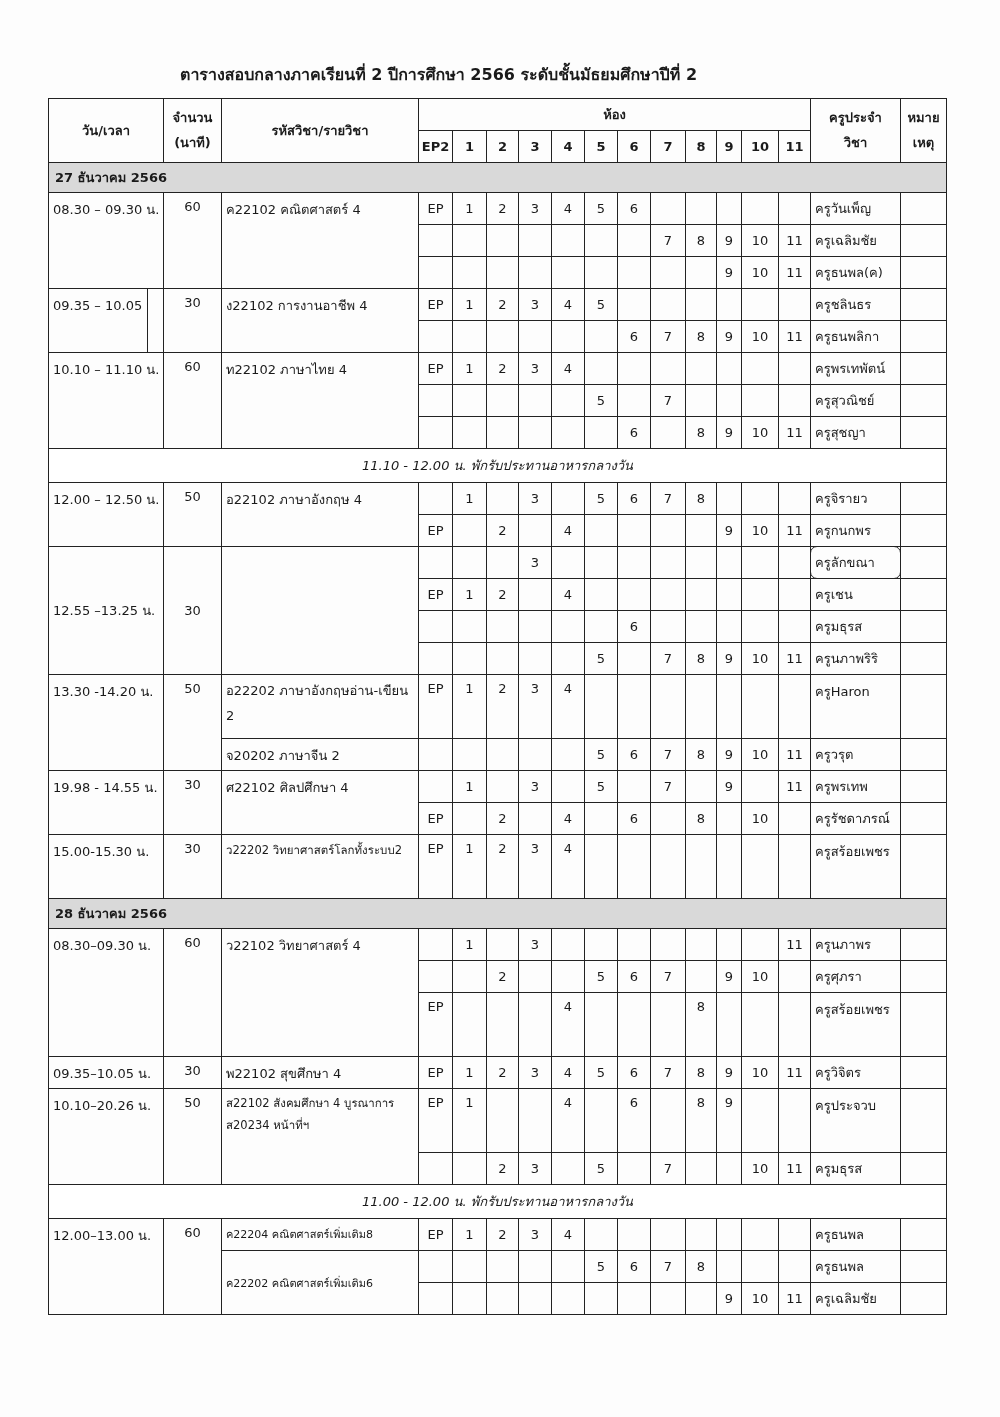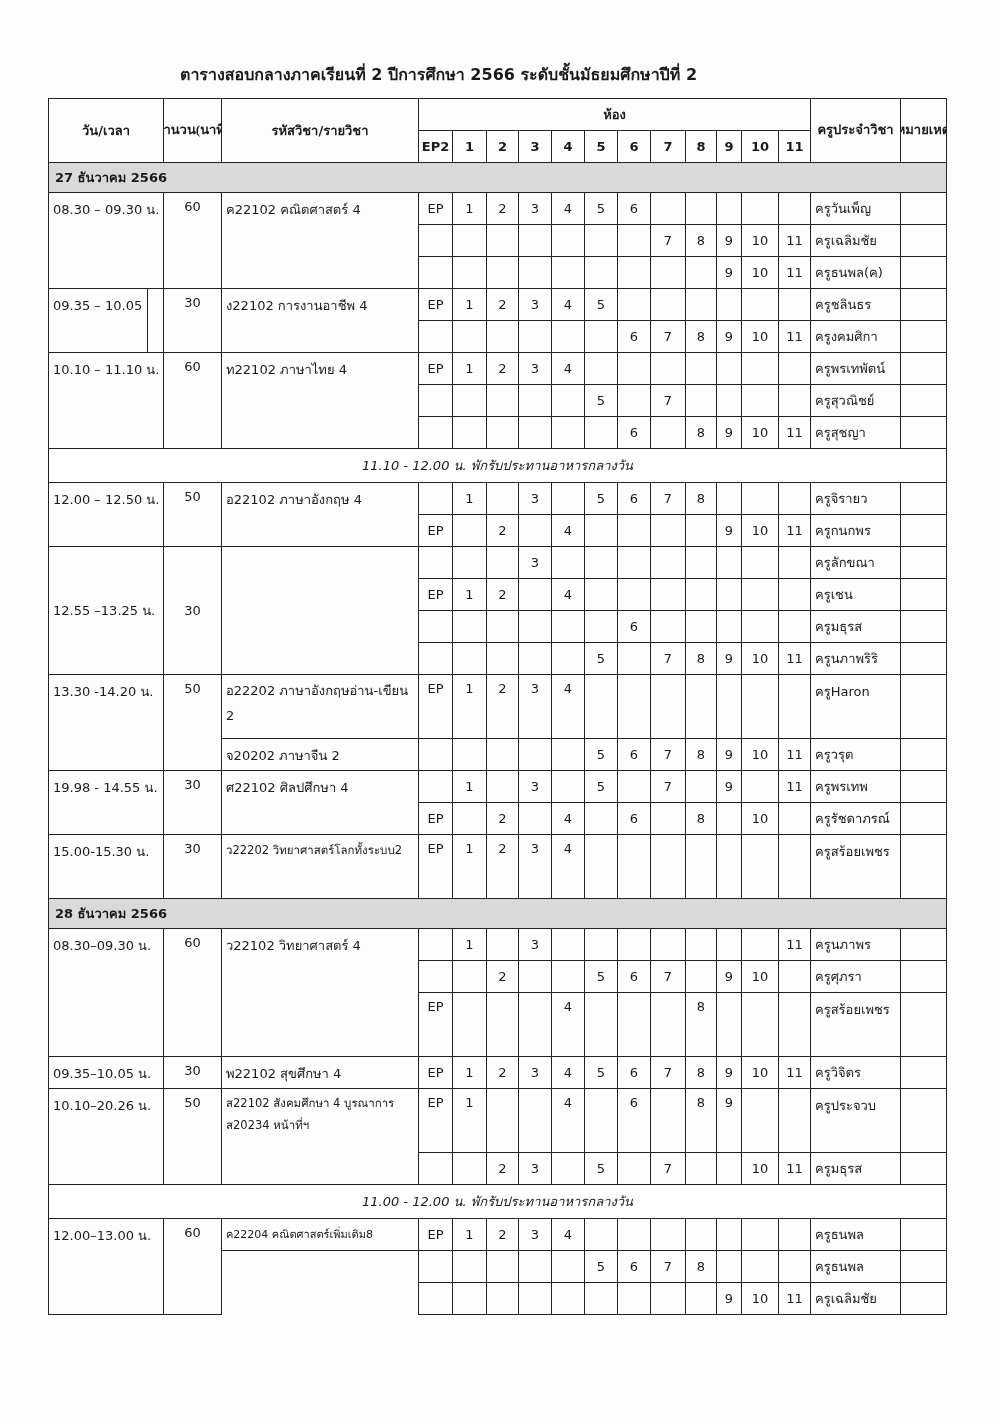--- a/index.html
+++ b/index.html
@@ -14,21 +14,21 @@
   #sheet { position: absolute; left: 0; top: 0; width: 1000px; height: 1417px; }
   .cell {
     position: absolute; box-sizing: border-box; border: 1px solid #222;
     font-size: 13px; display: flex; align-items: center; overflow: hidden;
     white-space: nowrap; background: transparent;
   }
   .c { justify-content: center; }
   .l { justify-content: flex-start; padding-left: 4px; }
   .top { align-items: flex-start; padding-top: 6px; }
   .hdr { font-weight: bold; font-size: 13px; }
-  .hdr2 { flex-direction: row; line-height: 1.9; font-family: Liberation Serif, serif; }
+  .hdr2 { flex-direction: column; line-height: 1.9; }
   .date { background: #d9d9d9; font-weight: bold; justify-content: flex-start; padding-left: 6px; }
   .lunch { font-style: italic; justify-content: center; background: #fff; }
   .wrap { white-space: normal; line-height: 1.9; align-items: flex-start; padding-top: 4px; }
   .small { font-size: 11.5px; }
   .xs { font-size: 11px; }
 </style>
 </head>
 <body>
 
 <div id="title">ตารางสอบกลางภาคเรียนที่ 2 ปีการศึกษา 2566 ระดับชั้นมัธยมศึกษาปีที่ 2</div>
@@ -128,21 +128,21 @@
     <div class="cell c" style="left: 486px; top: 320px; width: 33px; height: 33px;"></div>
     <div class="cell c" style="left: 518px; top: 320px; width: 34px; height: 33px;"></div>
     <div class="cell c" style="left: 551px; top: 320px; width: 34px; height: 33px;"></div>
     <div class="cell c" style="left: 584px; top: 320px; width: 34px; height: 33px;"></div>
     <div class="cell c" style="left: 617px; top: 320px; width: 34px; height: 33px;">6</div>
     <div class="cell c" style="left: 650px; top: 320px; width: 36px; height: 33px;">7</div>
     <div class="cell c" style="left: 685px; top: 320px; width: 32px; height: 33px;">8</div>
     <div class="cell c" style="left: 716px; top: 320px; width: 26px; height: 33px;">9</div>
     <div class="cell c" style="left: 741px; top: 320px; width: 38px; height: 33px;">10</div>
     <div class="cell c" style="left: 778px; top: 320px; width: 33px; height: 33px;">11</div>
-    <div class="cell l" style="left: 810px; top: 320px; width: 91px; height: 33px;">ครูงคมศิกา</div>
+    <div class="cell l" style="left: 810px; top: 320px; width: 91px; height: 33px;">ครูธนพลิกา</div>
     <div class="cell " style="left: 900px; top: 320px; width: 47px; height: 33px;"></div>
     <div class="cell l top" style="left: 48px; top: 352px; width: 116px; height: 97px;">10.10 – 11.10 น.</div>
     <div class="cell c top" style="left: 163px; top: 352px; width: 59px; height: 97px;">60</div>
     <div class="cell l top " style="left: 221px; top: 352px; width: 198px; height: 97px;">ท22102 ภาษาไทย 4</div>
     <div class="cell c" style="left: 418px; top: 352px; width: 35px; height: 33px;">EP</div>
     <div class="cell c" style="left: 452px; top: 352px; width: 35px; height: 33px;">1</div>
     <div class="cell c" style="left: 486px; top: 352px; width: 33px; height: 33px;">2</div>
     <div class="cell c" style="left: 518px; top: 352px; width: 34px; height: 33px;">3</div>
     <div class="cell c" style="left: 551px; top: 352px; width: 34px; height: 33px;">4</div>
     <div class="cell c" style="left: 584px; top: 352px; width: 34px; height: 33px;"></div>
@@ -221,21 +221,21 @@
     <div class="cell c" style="left: 486px; top: 546px; width: 33px; height: 33px;"></div>
     <div class="cell c" style="left: 518px; top: 546px; width: 34px; height: 33px;">3</div>
     <div class="cell c" style="left: 551px; top: 546px; width: 34px; height: 33px;"></div>
     <div class="cell c" style="left: 584px; top: 546px; width: 34px; height: 33px;"></div>
     <div class="cell c" style="left: 617px; top: 546px; width: 34px; height: 33px;"></div>
     <div class="cell c" style="left: 650px; top: 546px; width: 36px; height: 33px;"></div>
     <div class="cell c" style="left: 685px; top: 546px; width: 32px; height: 33px;"></div>
     <div class="cell c" style="left: 716px; top: 546px; width: 26px; height: 33px;"></div>
     <div class="cell c" style="left: 741px; top: 546px; width: 38px; height: 33px;"></div>
     <div class="cell c" style="left: 778px; top: 546px; width: 33px; height: 33px;"></div>
-    <div class="cell l" style="left: 810px; top: 546px; width: 91px; height: 33px;">ครูลักขณา</div>
+    <div class="cell l" style="left: 810px; top: 546px; width: 91px; height: 33px; border-radius: 7px;">ครูลักขณา</div>
     <div class="cell " style="left: 900px; top: 546px; width: 47px; height: 33px;"></div>
     <div class="cell c" style="left: 418px; top: 578px; width: 35px; height: 33px;">EP</div>
     <div class="cell c" style="left: 452px; top: 578px; width: 35px; height: 33px;">1</div>
     <div class="cell c" style="left: 486px; top: 578px; width: 33px; height: 33px;">2</div>
     <div class="cell c" style="left: 518px; top: 578px; width: 34px; height: 33px;"></div>
     <div class="cell c" style="left: 551px; top: 578px; width: 34px; height: 33px;">4</div>
     <div class="cell c" style="left: 584px; top: 578px; width: 34px; height: 33px;"></div>
     <div class="cell c" style="left: 617px; top: 578px; width: 34px; height: 33px;"></div>
     <div class="cell c" style="left: 650px; top: 578px; width: 36px; height: 33px;"></div>
     <div class="cell c" style="left: 685px; top: 578px; width: 32px; height: 33px;"></div>
@@ -443,20 +443,21 @@
     <div class="cell c" style="left: 685px; top: 1152px; width: 32px; height: 33px;"></div>
     <div class="cell c" style="left: 716px; top: 1152px; width: 26px; height: 33px;"></div>
     <div class="cell c" style="left: 741px; top: 1152px; width: 38px; height: 33px;">10</div>
     <div class="cell c" style="left: 778px; top: 1152px; width: 33px; height: 33px;">11</div>
     <div class="cell l" style="left: 810px; top: 1152px; width: 91px; height: 33px;">ครูมธุรส</div>
     <div class="cell " style="left: 900px; top: 1152px; width: 47px; height: 33px;"></div>
     <div class="cell lunch" style="left: 48px; top: 1184px; width: 899px; height: 35px;">11.00 - 12.00 น.  พักรับประทานอาหารกลางวัน</div>
     <div class="cell l top" style="left: 48px; top: 1218px; width: 116px; height: 97px;">12.00–13.00 น.</div>
     <div class="cell c top" style="left: 163px; top: 1218px; width: 59px; height: 97px;">60</div>
     <div class="cell l top xs " style="left: 221px; top: 1218px; width: 198px; height: 33px;">ค22204 คณิตศาสตร์เพิ่มเติม8</div>
+    <div class="cell l xs " style="left: 221px; top: 1250px; width: 198px; height: 65px;">ค22202 คณิตศาสตร์เพิ่มเติม6</div>
     <div class="cell c" style="left: 418px; top: 1218px; width: 35px; height: 33px;">EP</div>
     <div class="cell c" style="left: 452px; top: 1218px; width: 35px; height: 33px;">1</div>
     <div class="cell c" style="left: 486px; top: 1218px; width: 33px; height: 33px;">2</div>
     <div class="cell c" style="left: 518px; top: 1218px; width: 34px; height: 33px;">3</div>
     <div class="cell c" style="left: 551px; top: 1218px; width: 34px; height: 33px;">4</div>
     <div class="cell c" style="left: 584px; top: 1218px; width: 34px; height: 33px;"></div>
     <div class="cell c" style="left: 617px; top: 1218px; width: 34px; height: 33px;"></div>
     <div class="cell c" style="left: 650px; top: 1218px; width: 36px; height: 33px;"></div>
     <div class="cell c" style="left: 685px; top: 1218px; width: 32px; height: 33px;"></div>
     <div class="cell c" style="left: 716px; top: 1218px; width: 26px; height: 33px;"></div>

